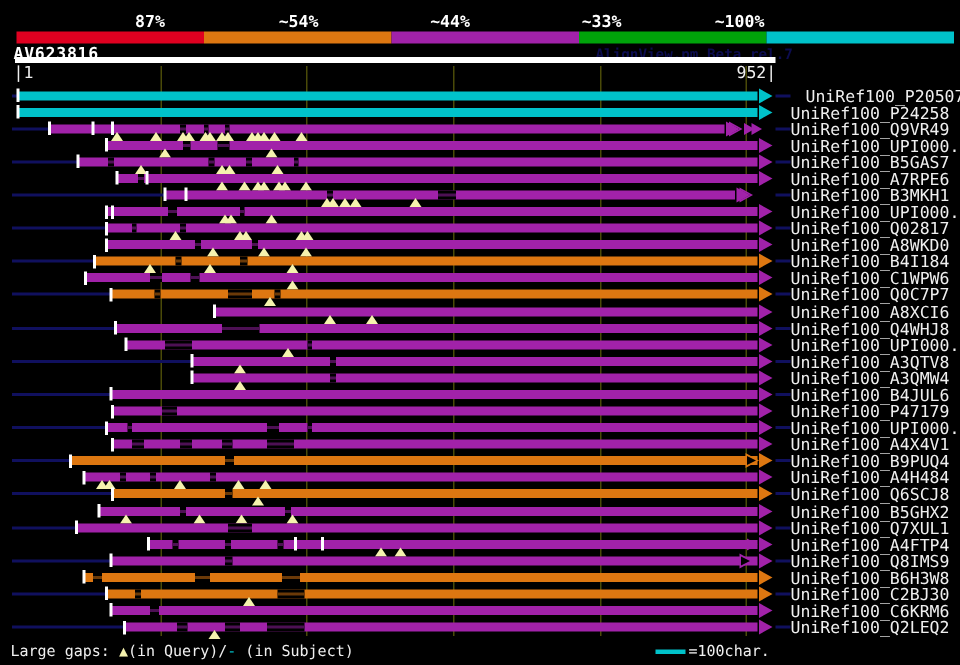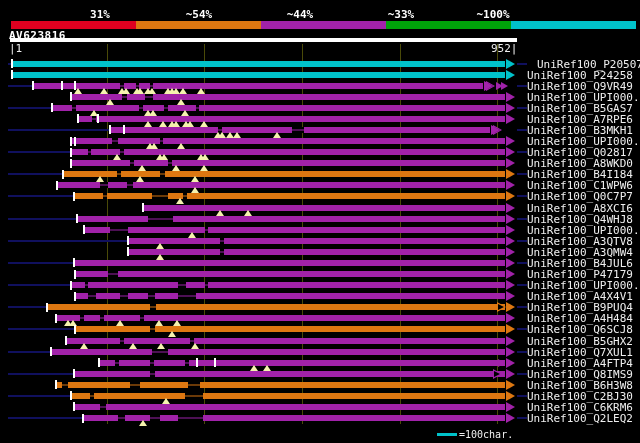--- a/index.html
+++ b/index.html
@@ -22,36 +22,37 @@
   .tick{width:2px;height:9px;background:#fff;}
   .tri{width:0;height:0;border-left:4px solid transparent;border-right:4px solid transparent;
        border-bottom:6px solid #f5f2ae;}
 </style>
 </head>
 <body>
 
 <div id="stage">
   <div id="gen-scale">
       <div class="abs" style="left: 11px; top: 21px; width: 125px; height: 8px; background: rgb(223, 0, 32);"></div>
-      <div class="abs scale-label" style="left: 100px;">31%</div>
+      <div class="abs scale-label" style="left: 100px;">87%</div>
       <div class="abs" style="left: 136px; top: 21px; width: 125px; height: 8px; background: rgb(221, 119, 17);"></div>
       <div class="abs scale-label" style="left: 199px;">~54%</div>
       <div class="abs" style="left: 261px; top: 21px; width: 125px; height: 8px; background: rgb(161, 34, 169);"></div>
       <div class="abs scale-label" style="left: 300px;">~44%</div>
       <div class="abs" style="left: 386px; top: 21px; width: 125px; height: 8px; background: rgb(0, 163, 10);"></div>
       <div class="abs scale-label" style="left: 401px;">~33%</div>
       <div class="abs" style="left: 511px; top: 21px; width: 125px; height: 8px; background: rgb(0, 194, 202);"></div>
       <div class="abs scale-label" style="left: 493px;">~100%</div>
       <div class="abs" style="left: 107px; top: 44px; width: 1px; height: 380px; background: rgb(74, 74, 8);"></div>
       <div class="abs" style="left: 204px; top: 44px; width: 1px; height: 380px; background: rgb(74, 74, 8);"></div>
       <div class="abs" style="left: 302px; top: 44px; width: 1px; height: 380px; background: rgb(74, 74, 8);"></div>
       <div class="abs" style="left: 400px; top: 44px; width: 1px; height: 380px; background: rgb(74, 74, 8);"></div>
       <div class="abs" style="left: 497px; top: 44px; width: 1px; height: 380px; background: rgb(74, 74, 8);"></div>
     </div>
   <div class="abs title">AV623816</div>
+  <div class="abs watermark">AlignView.pm Beta rel.7</div>
   <div class="abs querybar"></div>
   <div class="abs txt ruler-left">|1</div>
   <div class="abs txt ruler-right">952|</div>
   <div id="gen-plot">
       <div class="abs" style="left: 8px; top: 62.5px; width: 4px; height: 2px; background: rgb(16, 16, 94);"></div>
       <div class="abs" style="left: 517px; top: 62.5px; width: 10px; height: 2px; background: rgb(16, 16, 94);"></div>
       <div class="abs" style="left: 12px; top: 60.5px; width: 493px; height: 6px; background: rgb(0, 194, 202);"></div>
       <div class="abs tick" style="left: 11px; top: 59px;"></div>
       <div class="abs" style="left: 506px; top: 58.5px; width: 0px; height: 0px; border-top: 5px solid transparent; border-bottom: 5px solid transparent; border-left: 9px solid rgb(0, 194, 202);"></div>
       <div class="abs row-label" style="left: 527px; top: 58.5px; margin-left: 10px;">UniRef100_P20507</div>
@@ -411,15 +412,16 @@
       <div class="abs" style="left: 118px; top: 417.06px; width: 7px; height: 2px; background: rgb(77, 16, 84);"></div>
       <div class="abs" style="left: 150px; top: 415.06px; width: 10px; height: 6px; background: rgb(0, 0, 0);"></div>
       <div class="abs" style="left: 150px; top: 417.06px; width: 10px; height: 2px; background: rgb(77, 16, 84);"></div>
       <div class="abs" style="left: 178px; top: 415.06px; width: 25px; height: 6px; background: rgb(0, 0, 0);"></div>
       <div class="abs" style="left: 178px; top: 417.06px; width: 25px; height: 2px; background: rgb(77, 16, 84);"></div>
       <div class="abs tick" style="left: 82px; top: 413.56px;"></div>
       <div class="abs tri" style="left: 139px; top: 420.06px;"></div>
       <div class="abs" style="left: 506px; top: 413.06px; width: 0px; height: 0px; border-top: 5px solid transparent; border-bottom: 5px solid transparent; border-left: 9px solid rgb(161, 34, 169);"></div>
       <div class="abs row-label" style="left: 527px; top: 413.06px;">UniRef100_Q2LEQ2</div>
     </div>
+  <div class="abs legend-left"><span>Large gaps: </span><span class="ylw">▲</span><span>(in Query)/</span><span class="cyn">-</span><span> (in Subject)</span></div>
   <div class="abs legend-rule"></div>
   <div class="abs legend-scaletext">=100char.</div>
 </div>
 
 </body></html>

